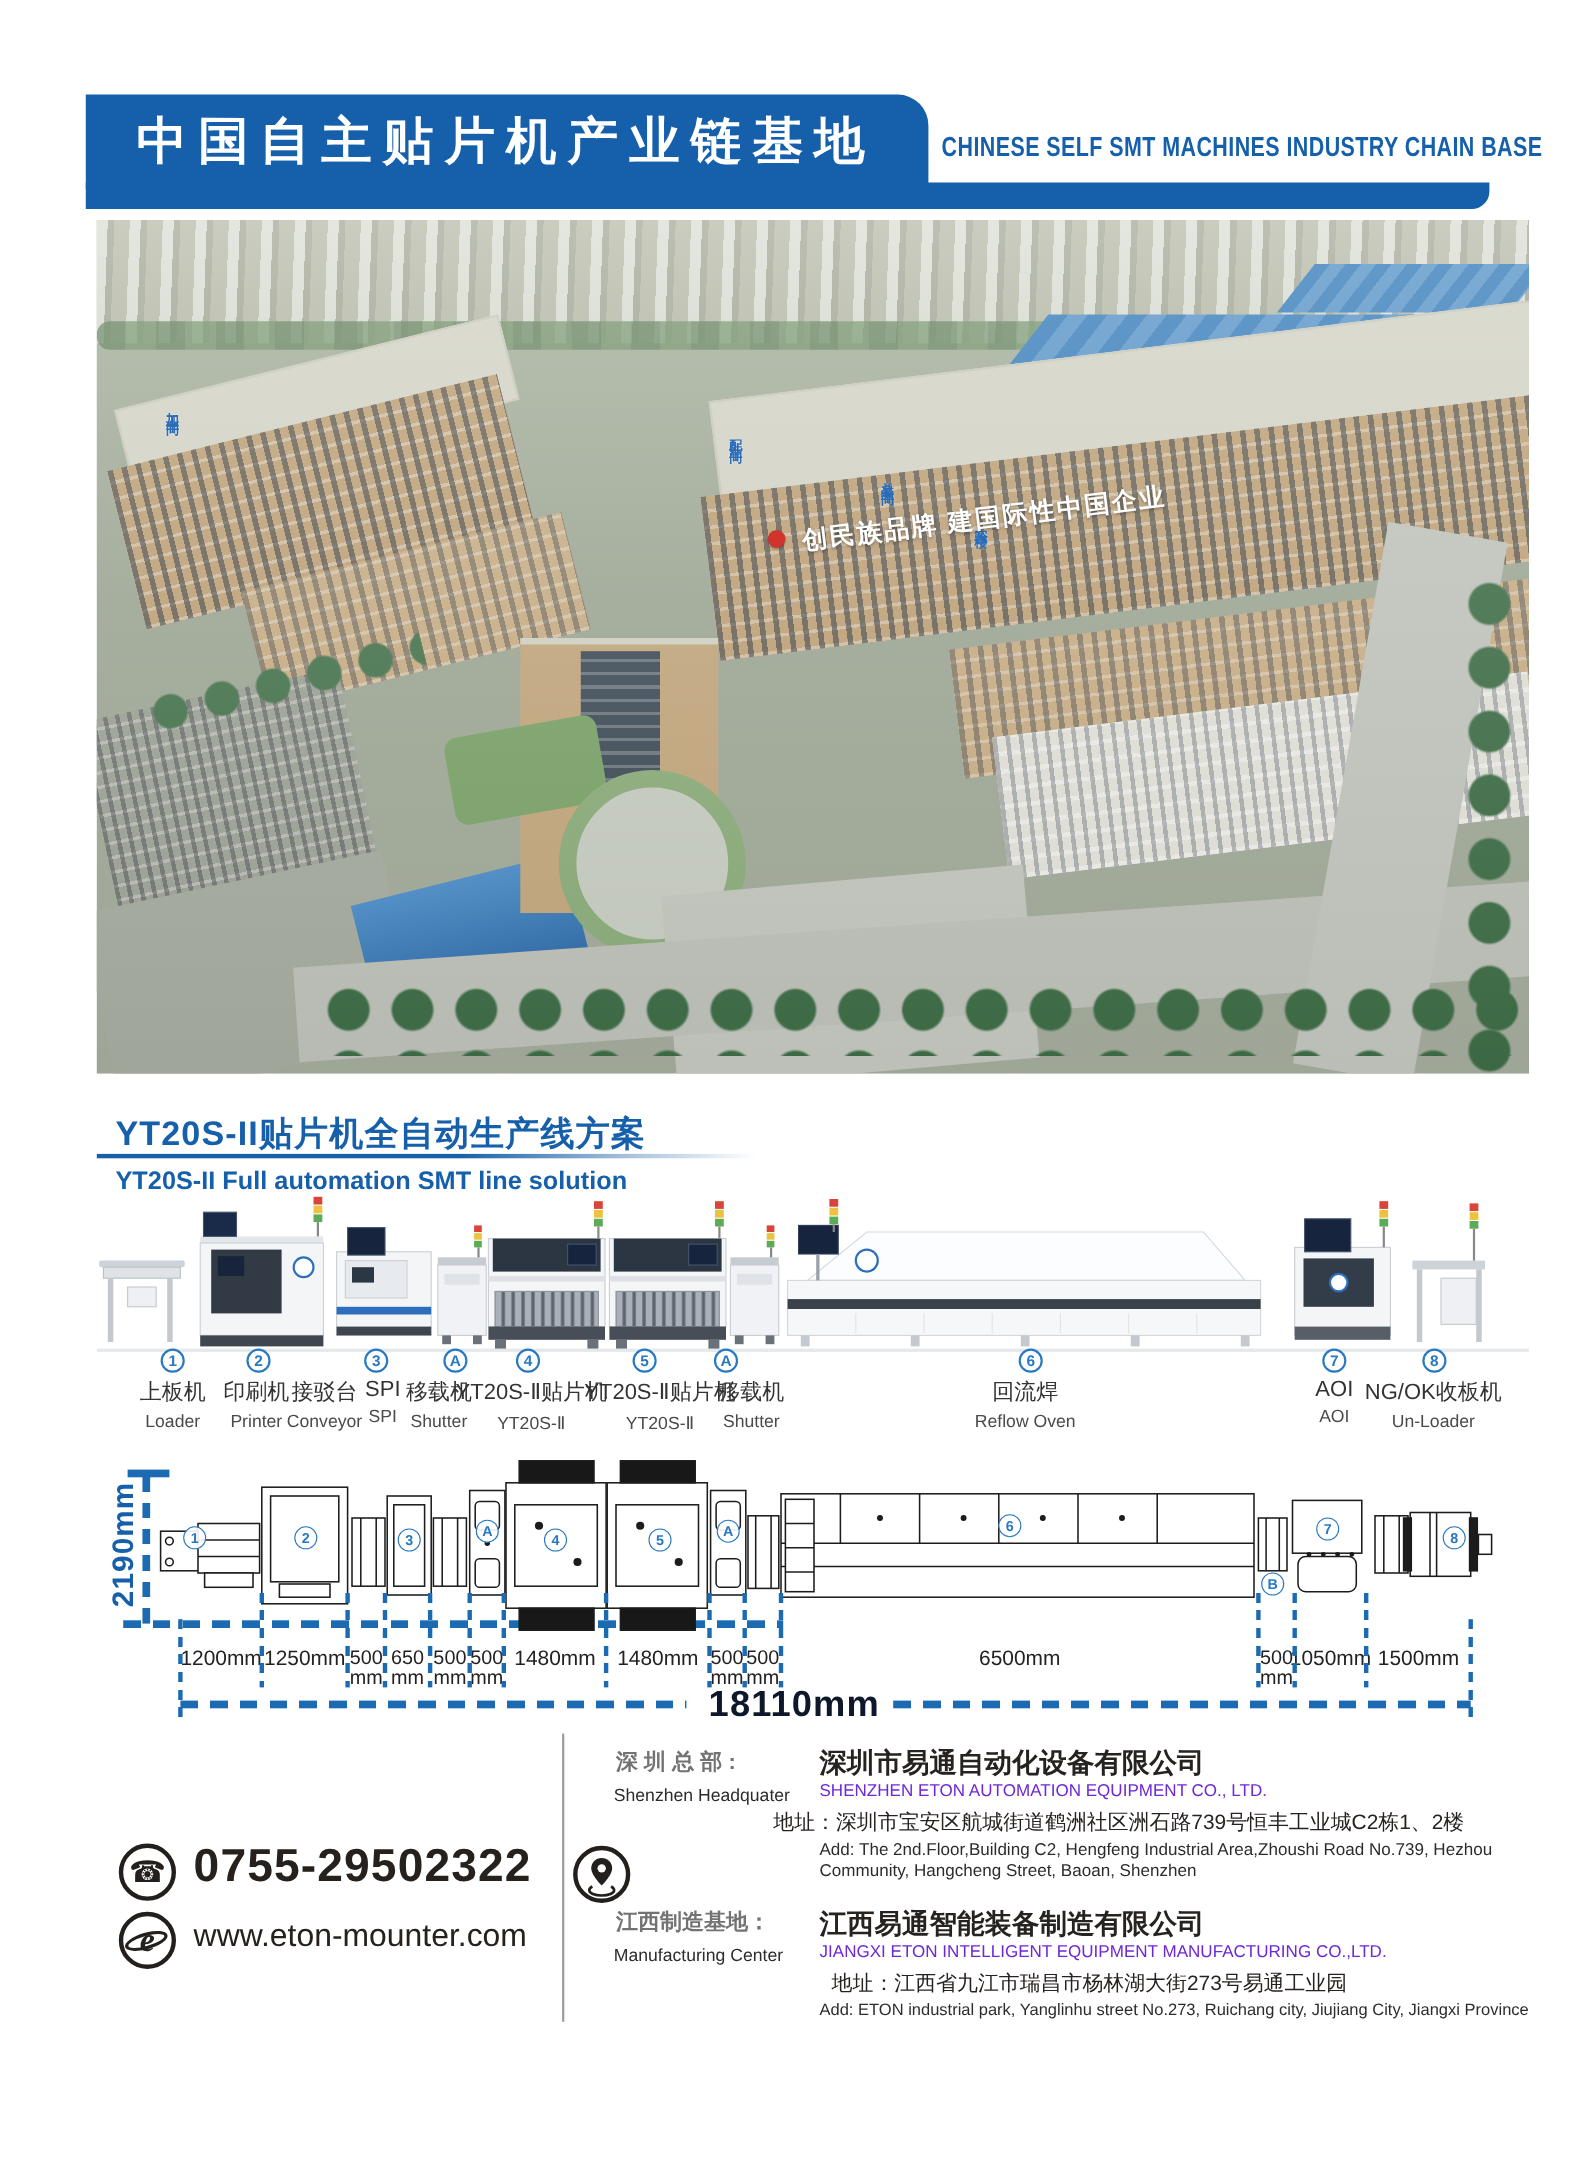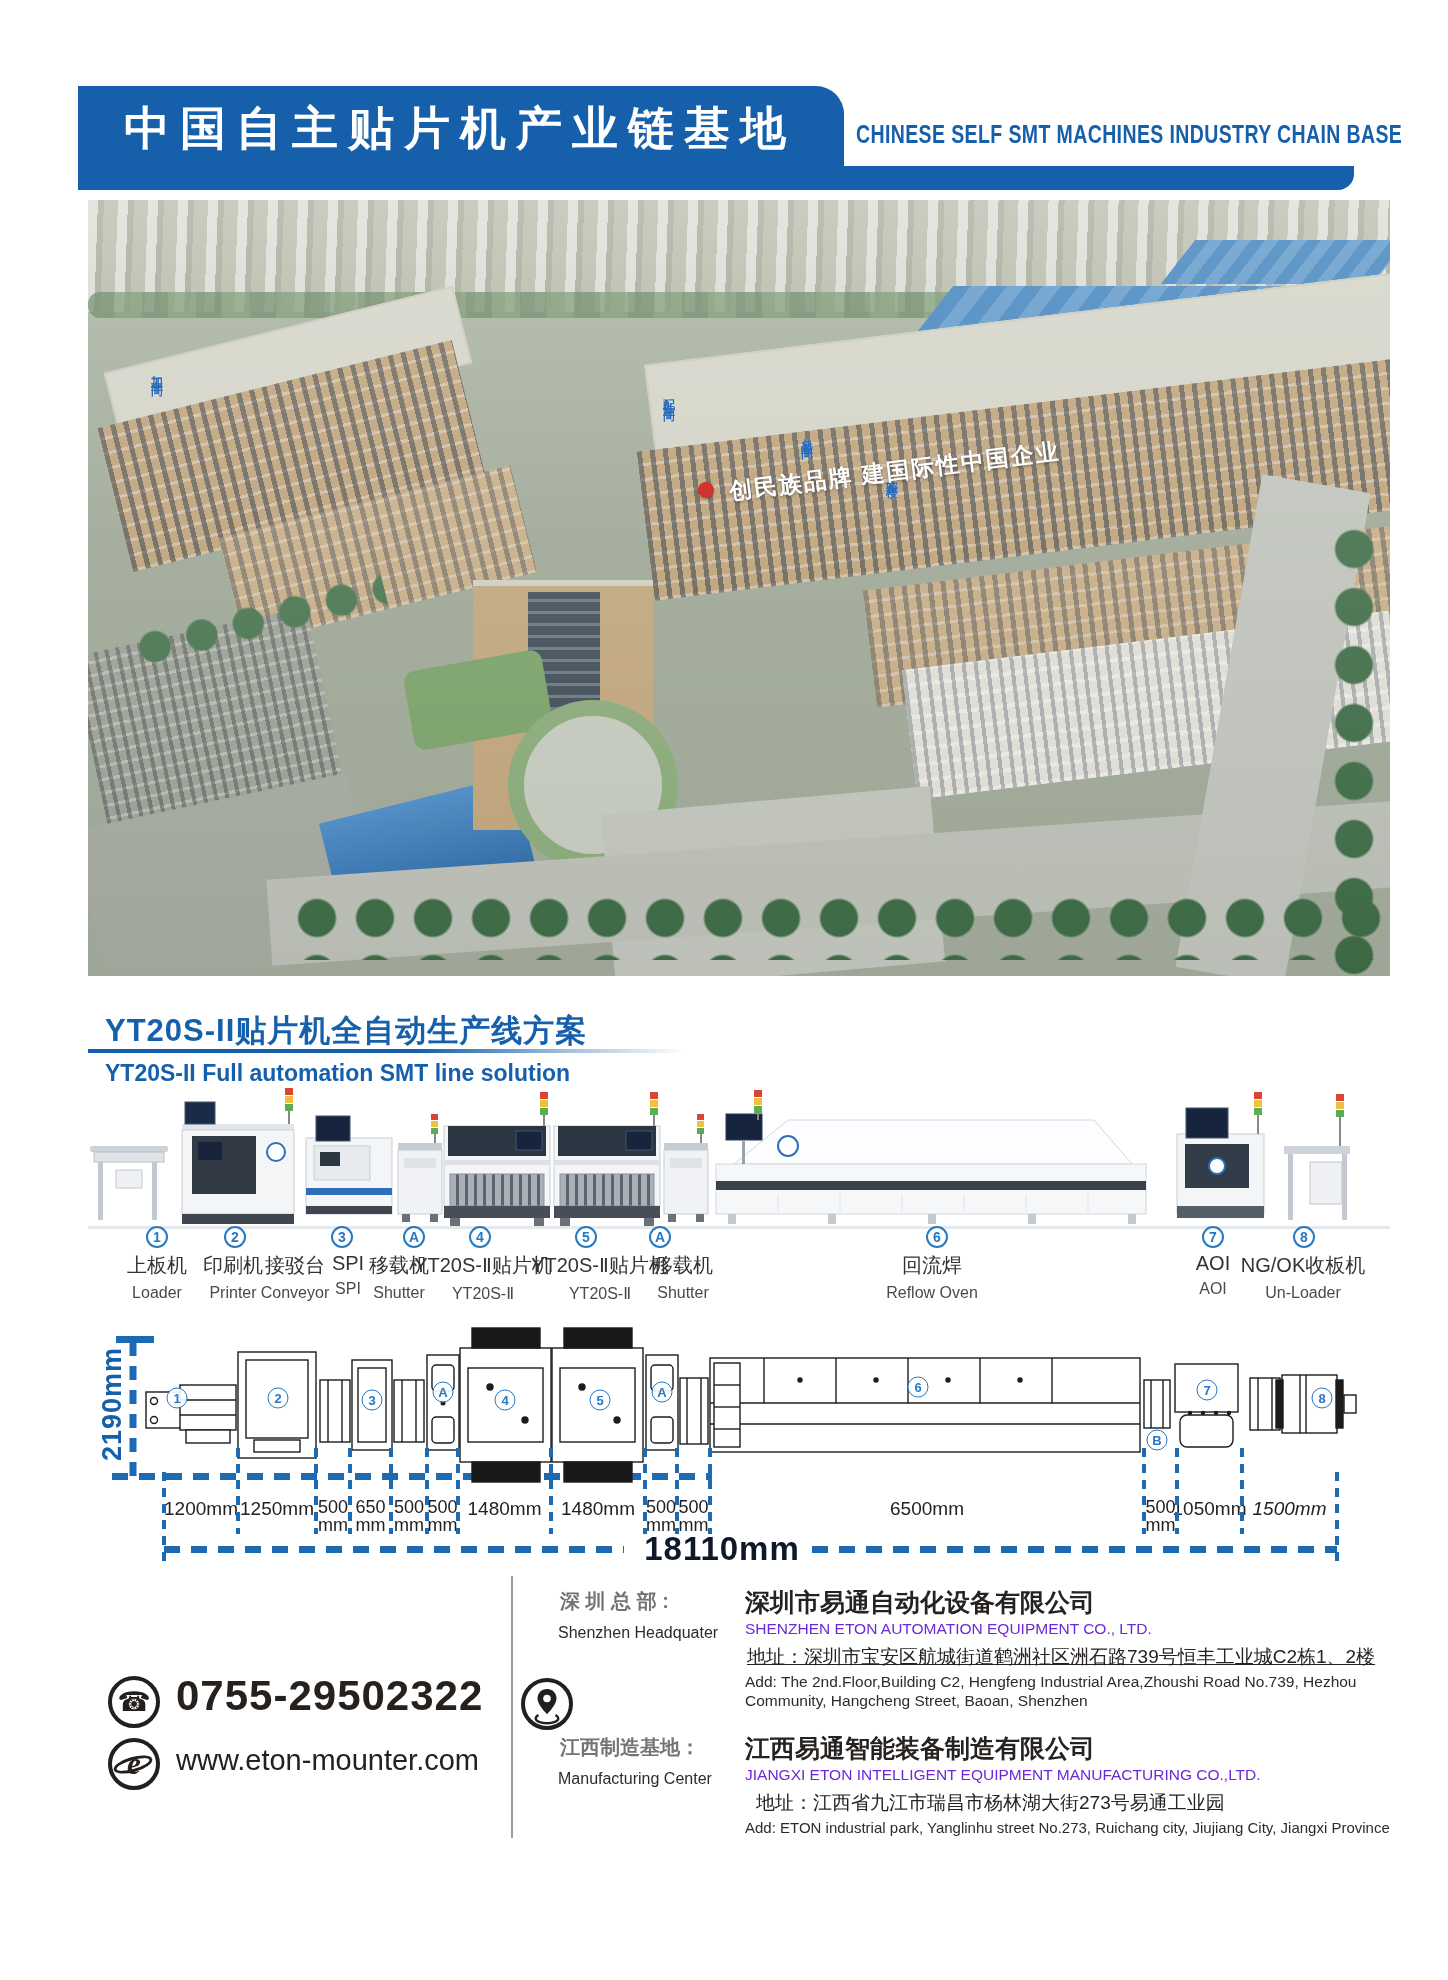--- a/index.html
+++ b/index.html
@@ -462,21 +462,21 @@
       <div class="dim narrow" style="left: 370.5px;">650<br>mm</div>
       <div class="dim narrow" style="left: 409px;">500<br>mm</div>
       <div class="dim narrow" style="left: 442.5px;">500<br>mm</div>
       <div class="dim" style="left: 504.5px;">1480mm</div>
       <div class="dim" style="left: 598px;">1480mm</div>
       <div class="dim narrow" style="left: 661px;">500<br>mm</div>
       <div class="dim narrow" style="left: 693.5px;">500<br>mm</div>
       <div class="dim" style="left: 927px;">6500mm</div>
       <div class="dim narrow" style="left: 1160.5px;">500<br>mm</div>
       <div class="dim" style="left: 1209.5px;">1050mm</div>
-      <div class="dim" style="left: 1289.5px; font-style: italic;">1500mm</div>
+      <div class="dim" style="left: 1289.5px;">1500mm</div>
       <div class="vsep cap" style="left: 164px;"></div>
       <div class="vsep" style="left: 238px;"></div>
       <div class="vsep" style="left: 316px;"></div>
       <div class="vsep" style="left: 350px;"></div>
       <div class="vsep" style="left: 391px;"></div>
       <div class="vsep" style="left: 427px;"></div>
       <div class="vsep" style="left: 458px;"></div>
       <div class="vsep" style="left: 551px;"></div>
       <div class="vsep" style="left: 645px;"></div>
       <div class="vsep" style="left: 677px;"></div>
@@ -522,21 +522,21 @@
       <path d="M22 7c-5.5 0-9.5 4.2-9.5 9.4 0 6.6 9.5 15.6 9.5 15.6s9.5-9 9.5-15.6C31.5 11.2 27.5 7 22 7z" fill="#231f1c"></path>
       <circle cx="22" cy="16.5" r="3.8" fill="#fff"></circle>
       <path d="M13.5 33c-1.8 1-2.8 2.2-2.8 3.4 0 2.7 5 4.8 11.3 4.8s11.3-2.1 11.3-4.8c0-1.2-1-2.4-2.8-3.4" fill="none" stroke="#231f1c" stroke-width="2.4"></path>
     </svg>
   </div>
 
   <div class="ft-label" style="left:560px;top:1588px;">深 圳 总 部 :</div>
   <div class="ft-label-en" style="left:558px;top:1624px;">Shenzhen Headquater</div>
   <div class="ft-company" style="left:745px;top:1586px;">深圳市易通自动化设备有限公司</div>
   <div class="ft-company-en" style="left:745px;top:1620px;">SHENZHEN ETON AUTOMATION EQUIPMENT CO., LTD.</div>
-  <div class="ft-addr" style="left:747px;top:1644px;text-decoration:underline;">地址：深圳市宝安区航城街道鹤洲社区洲石路739号恒丰工业城C2栋1、2楼</div>
+  <div class="ft-addr" style="left:703px;top:1644px;">地址：深圳市宝安区航城街道鹤洲社区洲石路739号恒丰工业城C2栋1、2楼</div>
   <div class="ft-addr-en" style="left:745px;top:1672px;">Add: The 2nd.Floor,Building C2, Hengfeng Industrial Area,Zhoushi Road No.739, Hezhou Community, Hangcheng Street, Baoan, Shenzhen</div>
 
   <div class="ft-label" style="left:560px;top:1734px;">江西制造基地：</div>
   <div class="ft-label-en" style="left:558px;top:1770px;">Manufacturing Center</div>
   <div class="ft-company" style="left:745px;top:1732px;">江西易通智能装备制造有限公司</div>
   <div class="ft-company-en" style="left:745px;top:1766px;text-align:right;">JIANGXI ETON INTELLIGENT EQUIPMENT MANUFACTURING CO.,LTD.</div>
   <div class="ft-addr" style="left:745px;top:1790px;margin-left:11px;">地址：江西省九江市瑞昌市杨林湖大街273号易通工业园</div>
   <div class="ft-addr-en oneline" style="left:745px;top:1818px;">Add: ETON industrial park, Yanglinhu street No.273, Ruichang city, Jiujiang City, Jiangxi Province</div>
 
 </div>

